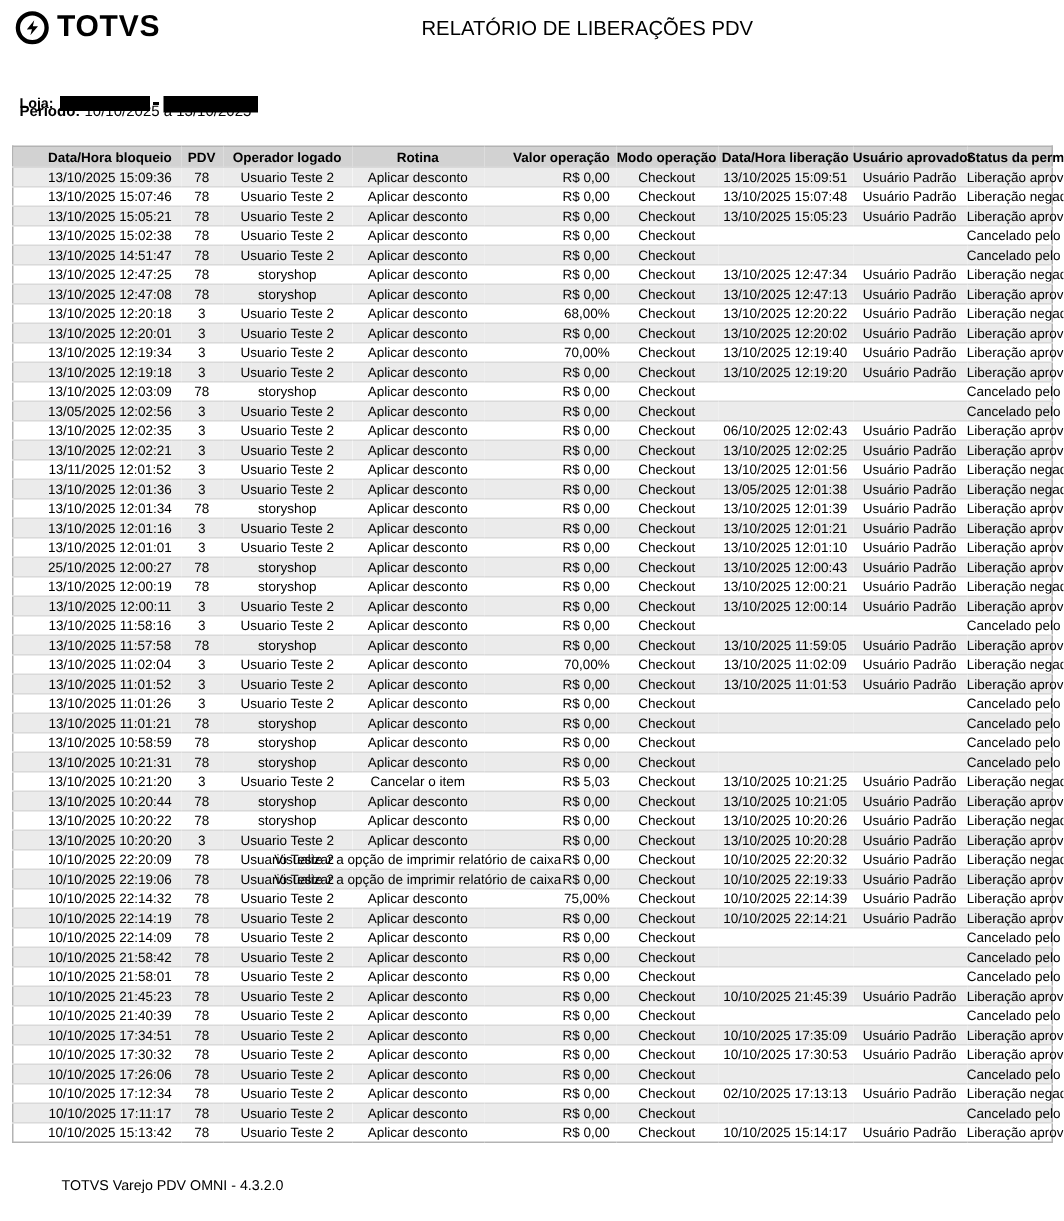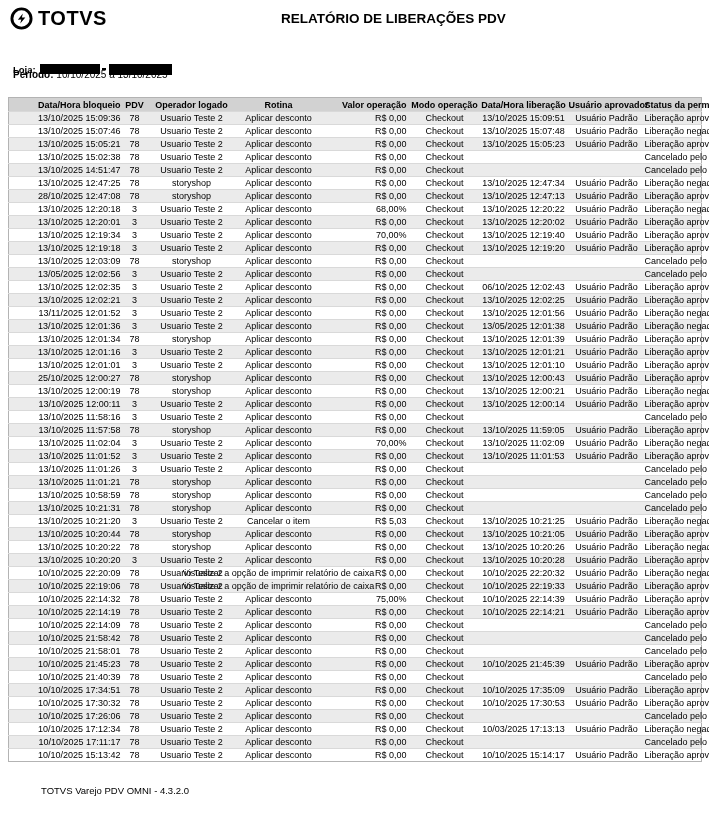--- a/index.html
+++ b/index.html
@@ -10,21 +10,21 @@
   }
   *{box-sizing:border-box;}
   html,body{margin:0;padding:0;}
   body{
     width:709px;height:814px;position:relative;background:#ffffff;
     font-family:"Liberation Sans",sans-serif;color:#000;
   }
   .logo{position:absolute;top:7px;left:10px;display:flex;align-items:center;gap:5px;}
   .logo-icon{width:23px;height:23px;display:block;}
   .logo-text{font-weight:bold;font-size:20px;letter-spacing:0.5px;line-height:23px;}
-  .page-title{position:absolute;top:11px;left:281px;font-size:13.5px;font-weight:bold;white-space:nowrap;}
+  .page-title{position:absolute;top:11px;left:281px;font-size:13.5px;font-weight:normal;white-space:nowrap;}
   .store-line{position:absolute;top:63px;left:13px;height:12px;display:flex;align-items:center;font-size:9.5px;font-weight:bold;}
   .redact{background:#000;display:inline-block;}
   .redact-1{width:60px;height:10px;margin-left:4px;}
   .redact-dash{width:4px;height:2px;background:#000;margin-left:2px;margin-right:3px;align-self:center;}
   .redact-2{width:63px;height:11px;}
   .period-line{position:absolute;top:69px;left:13px;font-size:10px;white-space:nowrap;}
   .period-line .lbl{font-weight:bold;}
   table.report{
     position:absolute;top:97px;left:8px;width:693px;
     border-collapse:collapse;table-layout:fixed;
@@ -35,21 +35,21 @@
     background:var(--header-bg);font-weight:bold;height:14px;
     padding:0;white-space:nowrap;overflow:visible;font-size:9px;
   }
   td{
     height:13px;padding:0;white-space:nowrap;overflow:visible;
     border-top:1px solid var(--border-inner);
   }
   tbody tr:nth-child(odd){background:var(--row-alt);}
   tbody tr:nth-child(even){background:#fff;}
   
-  th:nth-child(1),td:nth-child(1){text-align:right;padding-left:17px;}
+  th:nth-child(1),td:nth-child(1){text-align:center;padding-left:17px;}
   th:nth-child(2),td:nth-child(2),
   th:nth-child(3),td:nth-child(3),
   th:nth-child(4),td:nth-child(4),
   th:nth-child(6),td:nth-child(6),
   th:nth-child(7),td:nth-child(7),
   th:nth-child(8),td:nth-child(8){text-align:center;}
   th:nth-child(5),td:nth-child(5){text-align:right;padding-right:4px;}
   th:nth-child(9),td:nth-child(9){text-align:right;padding-right:4px;}
   
   td.c-rotina{position:relative;}
@@ -182,21 +182,21 @@
         <td class="c-rotina">
           <span class="ovc">Aplicar desconto</span>
         </td>
         <td>R$ 0,00</td>
         <td>Checkout</td>
         <td>13/10/2025 12:47:34</td>
         <td>Usuário Padrão</td>
         <td>Liberação negada</td>
       </tr>
       <tr>
-        <td>28/10/2025 12:47:08</td>
+        <td>13/10/2025 12:47:08</td>
         <td>78</td>
         <td>storyshop</td>
         <td class="c-rotina">
           <span class="ovc">Aplicar desconto</span>
         </td>
         <td>R$ 0,00</td>
         <td>Checkout</td>
         <td>13/10/2025 12:47:13</td>
         <td>Usuário Padrão</td>
         <td>Liberação aprovada</td>
@@ -723,21 +723,21 @@
       </tr>
       <tr>
         <td>10/10/2025 17:12:34</td>
         <td>78</td>
         <td>Usuario Teste 2</td>
         <td class="c-rotina">
           <span class="ovc">Aplicar desconto</span>
         </td>
         <td>R$ 0,00</td>
         <td>Checkout</td>
-        <td>10/03/2025 17:13:13</td>
+        <td>02/10/2025 17:13:13</td>
         <td>Usuário Padrão</td>
         <td>Liberação negada</td>
       </tr>
       <tr>
         <td>10/10/2025 17:11:17</td>
         <td>78</td>
         <td>Usuario Teste 2</td>
         <td class="c-rotina">
           <span class="ovc">Aplicar desconto</span>
         </td>

